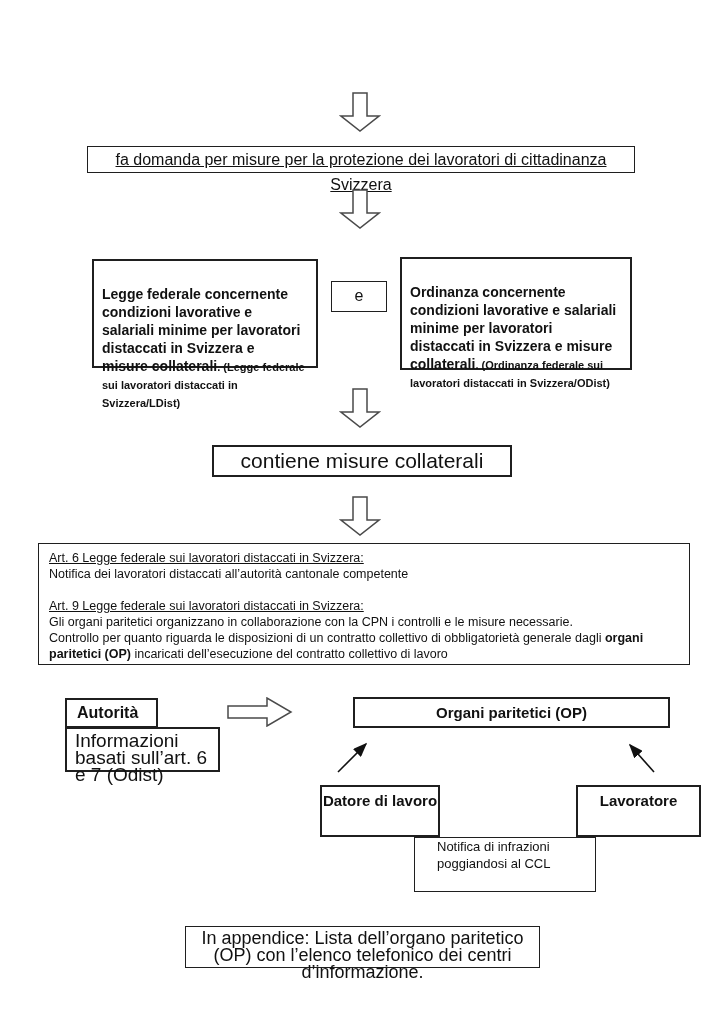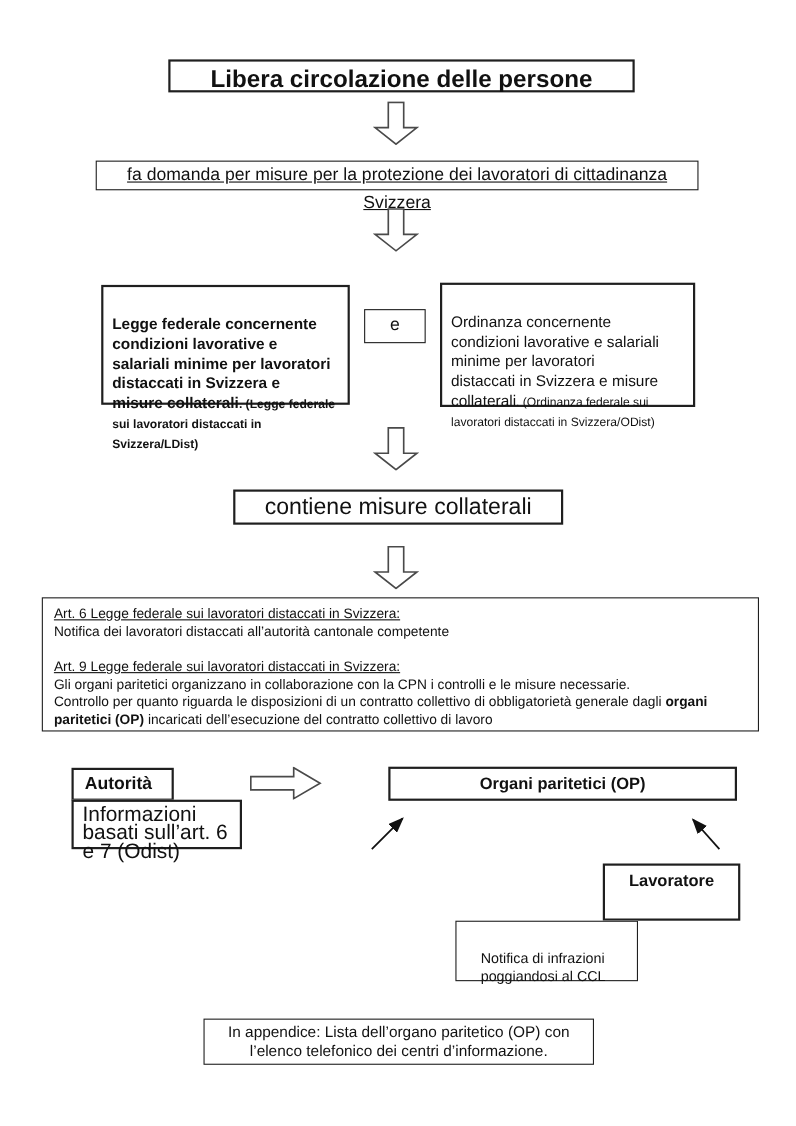--- a/index.html
+++ b/index.html
@@ -11,43 +11,40 @@
   .bx{position:absolute;box-sizing:border-box;border:1px solid #1f1f1f;background:#fff;}
   .b2{border-width:2px;}
   .arrow{position:absolute;}
   .arrow polygon{fill:#ffffff;stroke:#4a4a4a;stroke-width:1.5;stroke-linejoin:miter;}
   #overlay{position:absolute;left:0;top:0;pointer-events:none;}
   #overlay line{stroke:#111;stroke-width:1.6;}
 
   #title-box{left:153px;top:54px;width:424px;height:30px;font-size:22px;font-weight:bold;text-align:center;line-height:31px;}
   #demand-box{left:87px;top:146px;width:548px;height:27px;font-size:16px;text-align:center;line-height:25px;text-decoration:underline;}
   #law-left{left:92px;top:259px;width:226px;height:109px;font-size:14px;font-weight:bold;line-height:18px;padding:6px 8px;white-space:pre-line;}
-  #law-right{left:400px;top:257px;width:232px;height:113px;font-size:14px;font-weight:normal;line-height:18px;padding:6px 8px;white-space:pre-line;}
+  #law-right{left:400px;top:257px;width:232px;height:113px;font-size:14px;font-weight:bold;line-height:18px;padding:6px 8px;white-space:pre-line;}
   .law-ref{font-size:11px;line-height:14px;}
   #e-box{left:331px;top:281px;width:56px;height:31px;font-size:16px;text-align:center;line-height:28px;}
   #contiene-box{left:212px;top:445px;width:300px;height:32px;font-size:21px;text-align:center;line-height:28px;}
   #articles-box{left:38px;top:543px;width:652px;height:122px;font-size:12.5px;line-height:16px;padding:6px 10px;}
   .underline{text-decoration:underline;}
   .spacer{height:16px;}
   #autorita-box{left:65px;top:698px;width:93px;height:30px;border-width:2px;font-weight:bold;font-size:16px;line-height:26px;padding-left:10px;}
   #info-box{left:65px;top:727px;width:155px;height:45px;border-width:2px;font-size:19px;line-height:17px;padding:3px 8px;}
   #op-box{left:353px;top:697px;width:317px;height:31px;border-width:2px;font-weight:bold;font-size:15px;text-align:center;line-height:27px;}
   #datore-box{left:320px;top:785px;width:120px;height:52px;border-width:2px;font-weight:bold;font-size:15px;text-align:center;line-height:20px;padding-top:4px;}
-  #lavoratore-box{left:548px;top:785px;width:125px;height:52px;border-width:2px;font-weight:bold;font-size:15px;text-align:center;line-height:20px;padding-top:4px;}
-  #notifica-box{left:414px;top:837px;width:166px;height:55px;font-size:13px;line-height:17px;padding:24px 6px 0 22px;}
-  #appendix-box{left:185px;top:926px;width:355px;height:42px;font-size:14px;text-align:center;line-height:17px;padding-top:3px;}
+  #lavoratore-box{left:576px;top:785px;width:125px;height:52px;border-width:2px;font-weight:bold;font-size:15px;text-align:center;line-height:20px;padding-top:4px;}
+  #notifica-box{left:414px;top:837px;width:182px;height:55px;font-size:13px;line-height:17px;padding:0 6px 0 22px;}
+  #appendix-box{left:185px;top:926px;width:355px;height:42px;font-size:18px;text-align:center;line-height:17px;padding-top:3px;}
 </style>
 </head>
 <body>
 
 <div id="page">
 
-  <div class="bx b2" id="title-box">
-    <span>Libera circolazione delle persone</span>
-  </div>
 
   <svg class="arrow" style="left:339px;top:92px" width="42" height="40" viewBox="0 0 42 40">
     <polygon points="14,1 28,1 28,24 40,24 21,39 2,24 14,24"></polygon>
   </svg>
 
   <div class="bx" id="demand-box">
     <span>fa domanda per misure per la protezione dei lavoratori di cittadinanza Svizzera</span>
   </div>
 
   <svg class="arrow" style="left:339px;top:189px" width="42" height="40" viewBox="0 0 42 40">
@@ -103,20 +100,23 @@
   </div>
 
   <svg class="arrow" style="left:227px;top:697px" width="66" height="30" viewBox="0 0 66 30">
     <polygon points="1,9 40,9 40,1 64,15 40,29 40,21 1,21"></polygon>
   </svg>
 
   <div class="bx" id="op-box">
     <span>Organi paritetici (OP)</span>
   </div>
 
+  <div class="bx" id="datore-box">
+    <span>Datore di lavoro</span>
+  </div>
   <div class="bx" id="lavoratore-box">
     <span>Lavoratore</span>
   </div>
 
   <div class="bx" id="notifica-box">
     <span>Notifica di infrazioni poggiandosi al CCL</span>
   </div>
 
   <div class="bx" id="appendix-box">
     <span>In appendice: Lista dell’organo paritetico (OP) con l’elenco telefonico dei centri d’informazione.</span>

